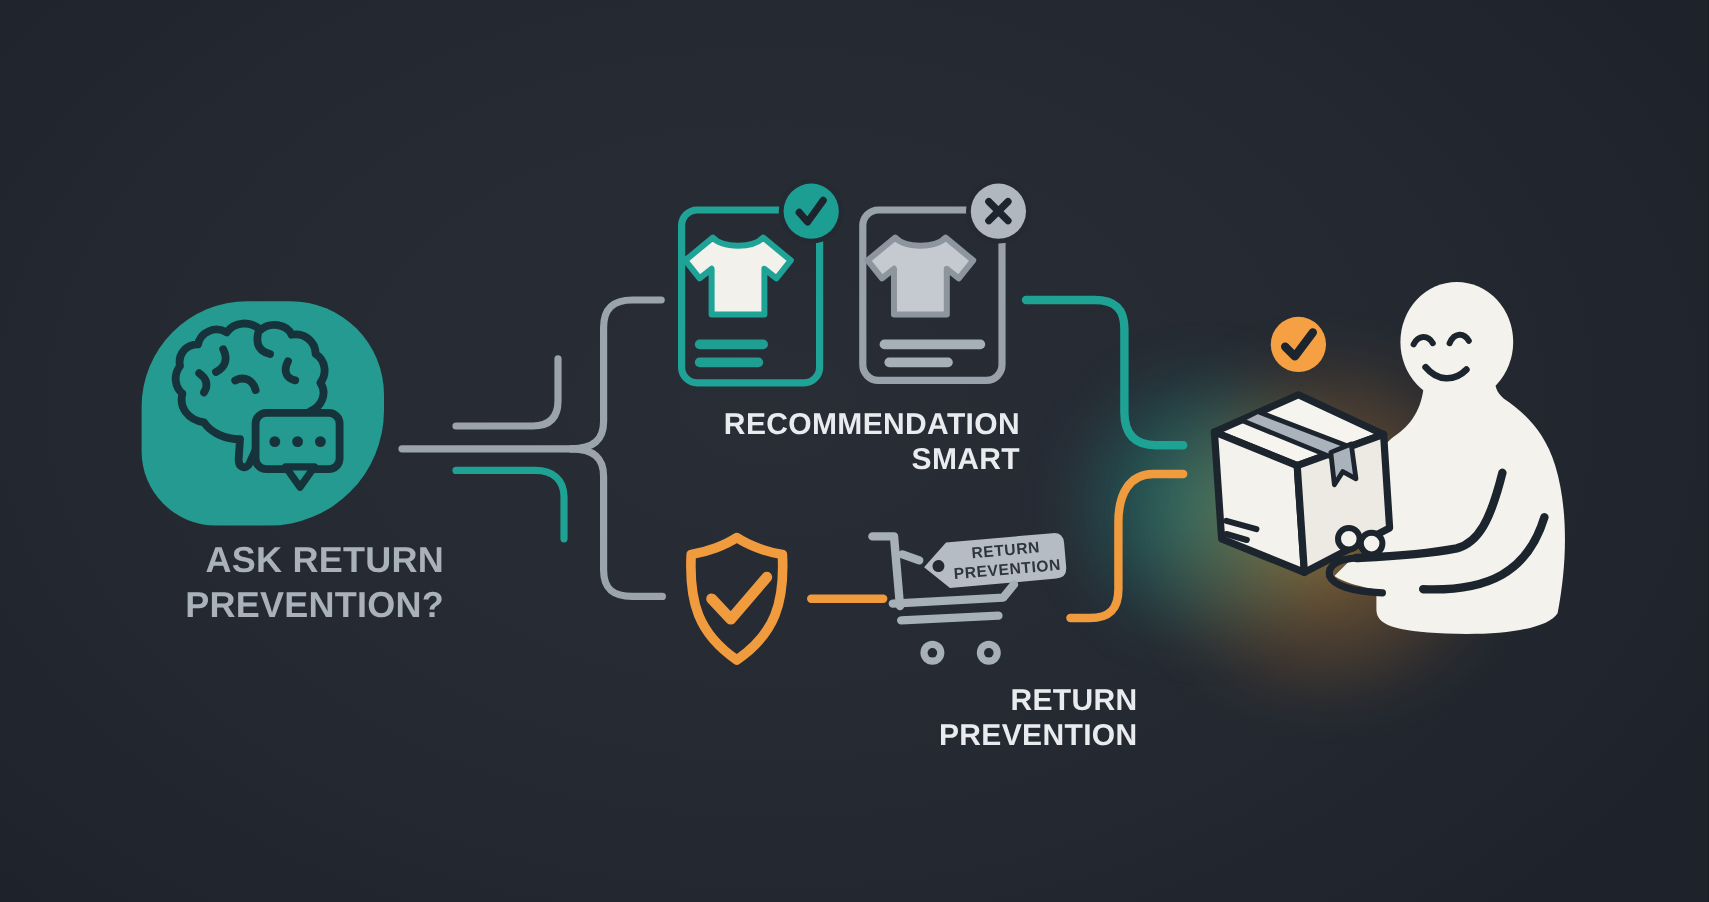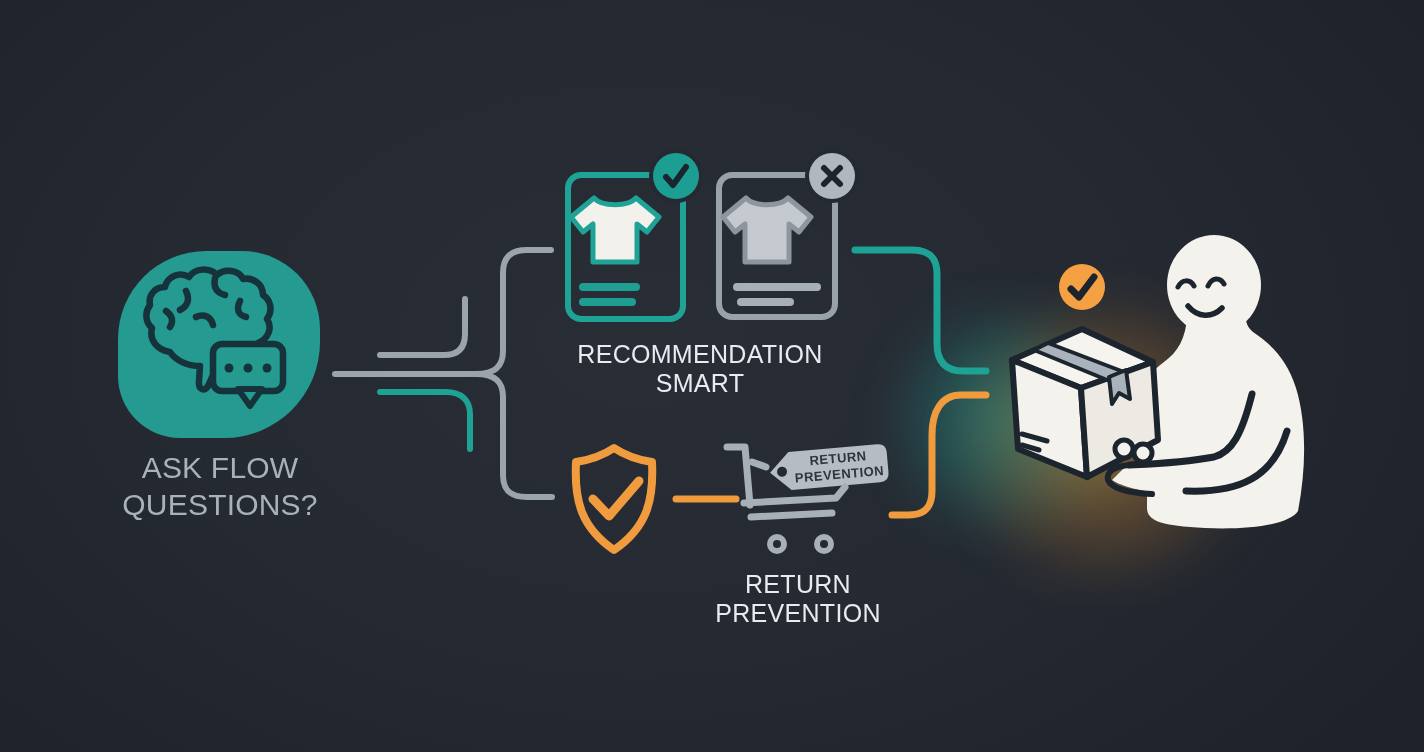--- a/index.html
+++ b/index.html
@@ -8,21 +8,21 @@
     background:radial-gradient(ellipse 900px 600px at 45% 45%, #282d36 0%, #252a32 55%, #1e232b 100%);
     font-family:"Liberation Sans","DejaVu Sans",sans-serif;
   }
   .abs{position:absolute;}
   .glow{position:absolute;border-radius:50%;filter:blur(20px);pointer-events:none;}
   .glow-teal{left:880px;top:300px;width:250px;height:240px;
     background:radial-gradient(circle, rgba(32,172,158,.55) 0%, rgba(32,172,158,.22) 45%, transparent 72%);}
   .glow-amber{left:950px;top:295px;width:310px;height:290px;
     background:radial-gradient(circle, rgba(236,166,62,.50) 0%, rgba(190,120,45,.22) 48%, transparent 75%);}
   svg{position:absolute;overflow:visible;}
-  .label{position:absolute;text-align:center;font-weight:normal;letter-spacing:.3px;line-height:29px;}
+  .label{position:absolute;text-align:right;font-weight:bold;letter-spacing:.3px;line-height:29px;}
   .label-white{color:#e9ebee;font-size:25px;}
   .label-gray{color:#a9b1bb;font-size:30px;line-height:37px;letter-spacing:.2px;}
   .blob{
     position:absolute;left:118px;top:251px;width:202px;height:187px;
     background:#259a90;border-radius:88px 78px 96px 62px;
   }
   .card{position:absolute;box-sizing:border-box;border-radius:16px;background:transparent;}
   .card1{left:565px;top:172px;width:121px;height:150px;border:6px solid #1fa396;}
   .card2{left:716px;top:172px;width:122px;height:148px;border:6px solid #99a1ab;}
   .cline{position:absolute;height:8px;border-radius:4px;}
@@ -78,22 +78,22 @@
     <g>
       <rect x="213" y="344" width="70" height="47" rx="9" fill="#259a90" stroke="#16333b" stroke-width="6.5"></rect>
       <path d="M238,389 L250,406 L262,389 Z" fill="#259a90" stroke="#16333b" stroke-width="6" stroke-linejoin="round"></path>
       <rect x="220" y="348" width="56" height="36" rx="6" fill="#259a90"></rect>
       <circle cx="229" cy="368" r="4.5" fill="#16333b"></circle>
       <circle cx="248" cy="368" r="4.5" fill="#16333b"></circle>
       <circle cx="267" cy="368" r="4.5" fill="#16333b"></circle>
     </g>
   </svg>
   <div class="label label-gray" style="left:70px;top:449px;width:300px;">
-    <span>ASK FLOW</span><br>
-    <span>QUESTIONS?</span>
+    <span>ASK RETURN</span><br>
+    <span>PREVENTION?</span>
   </div>
 
   <div class="card card1"></div>
   <div class="card card2"></div>
 
   <svg class="abs" style="left:565px;top:190px;" width="260" height="80" viewBox="565 190 260 80">
     <g>
       <path d="M594,198 L571,217 L583,232 L593,224 L593,262 L637,262 L637,224 L647,232 L659,217 L636,198
                C628,207 602,207 594,198 Z" fill="#f3f1eb" stroke="#1fa396" stroke-width="5" stroke-linejoin="round"></path>
     </g>

